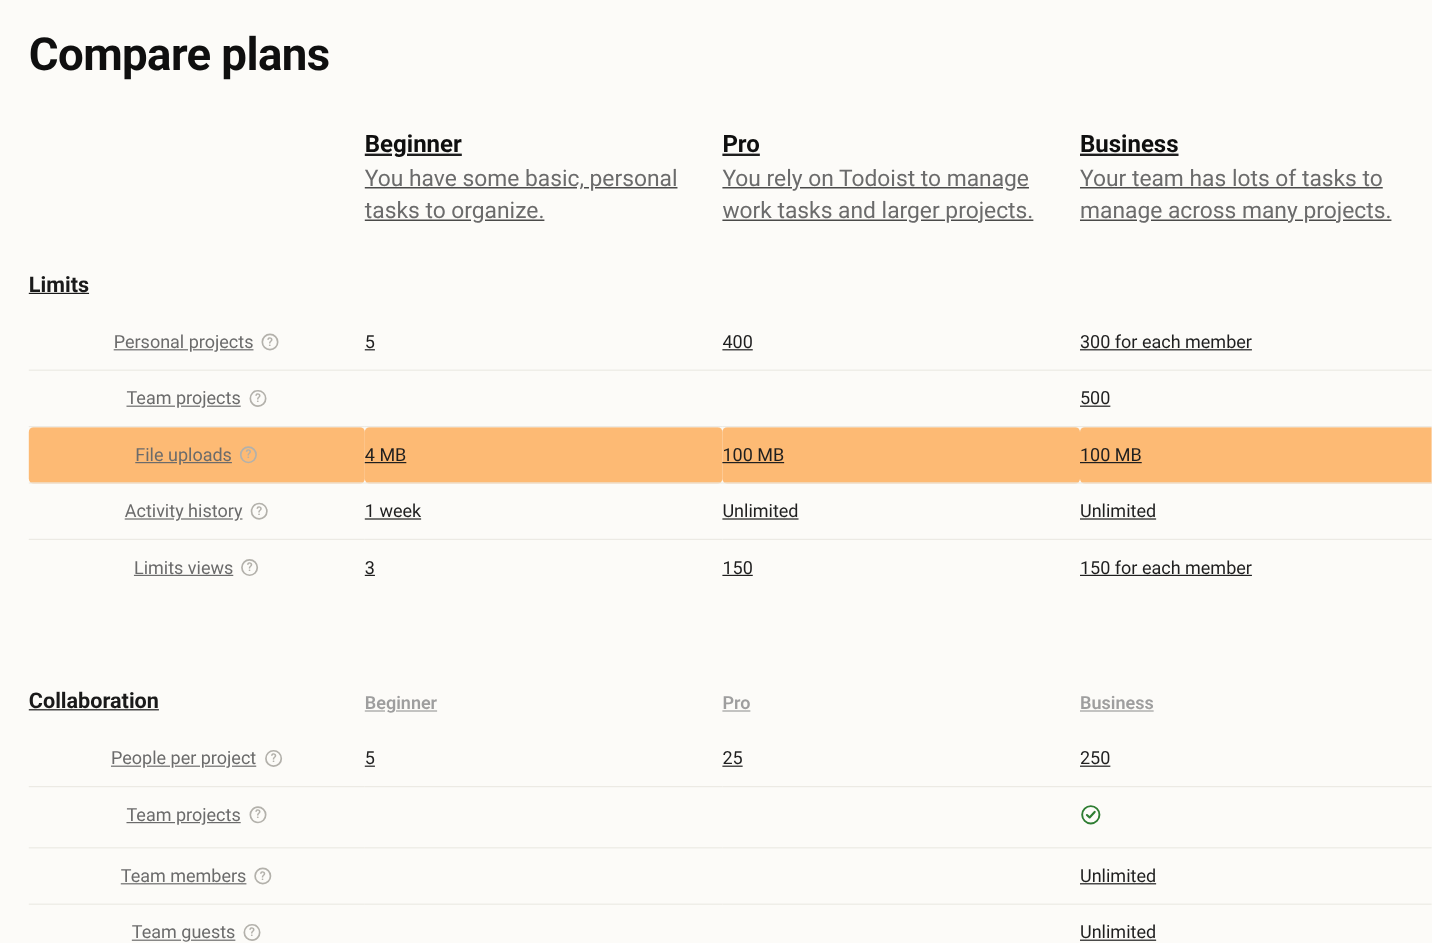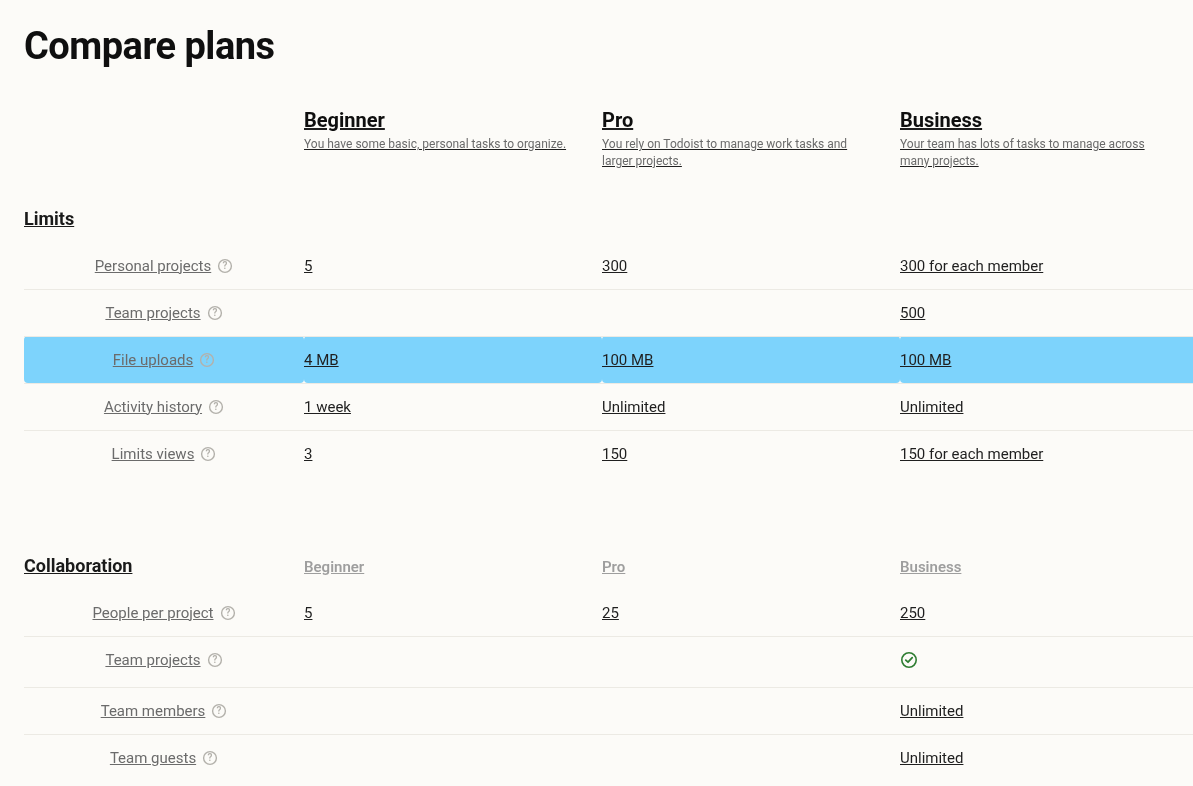--- a/index.html
+++ b/index.html
@@ -27,21 +27,21 @@
     th, td { text-align: left; vertical-align: top; text-decoration: underline; }
 
     
     .plan-name {
       font-size: 20px;
       font-weight: 700;
       color: #0f0f0f;
       padding-bottom: 4px;
     }
     .plan-desc {
-      font-size: 12px;
+      font-size: 19px;
       color: #6b6b6b;
       line-height: 1.4;
       font-weight: 400;
       padding-right: 22px;
     }
 
     
     .section-head {
       font-size: 18px;
       font-weight: 700;
@@ -61,21 +61,21 @@
       padding: 14px 0;
       border-bottom: 1px solid #eceae4;
       font-size: 15px;
       color: #1f1f1f;
     }
     tr.data-row td.row-label {
       color: #6b6b6b;
       text-align: center;
     }
     tr.data-row.hover td {
-      background: #7dd3fc;
+      background: #fdba74;
       border-radius: 4px;
     }
     tr.data-row:last-child td { border-bottom: none; }
 
     .info-icon {
       display: inline-flex;
       align-items: center;
       justify-content: center;
       width: 16px; height: 16px;
       margin-left: 6px;
@@ -130,21 +130,21 @@
   </tbody>
     <tbody id="limits-rows">
       <tr class="data-row">
         <td class="row-label"><span>Personal projects</span><span class="info-icon">
             <svg viewBox="0 0 16 16">
               <circle cx="8" cy="8" r="6.4"></circle>
               <text x="8" y="11" text-anchor="middle">?</text>
             </svg>
           </span></td>
         <td>5</td>
-        <td>300</td>
+        <td>400</td>
         <td>300 for each member</td>
       </tr>
       <tr class="data-row">
         <td class="row-label"><span>Team projects</span><span class="info-icon">
             <svg viewBox="0 0 16 16">
               <circle cx="8" cy="8" r="6.4"></circle>
               <text x="8" y="11" text-anchor="middle">?</text>
             </svg>
           </span></td>
         <td></td>

